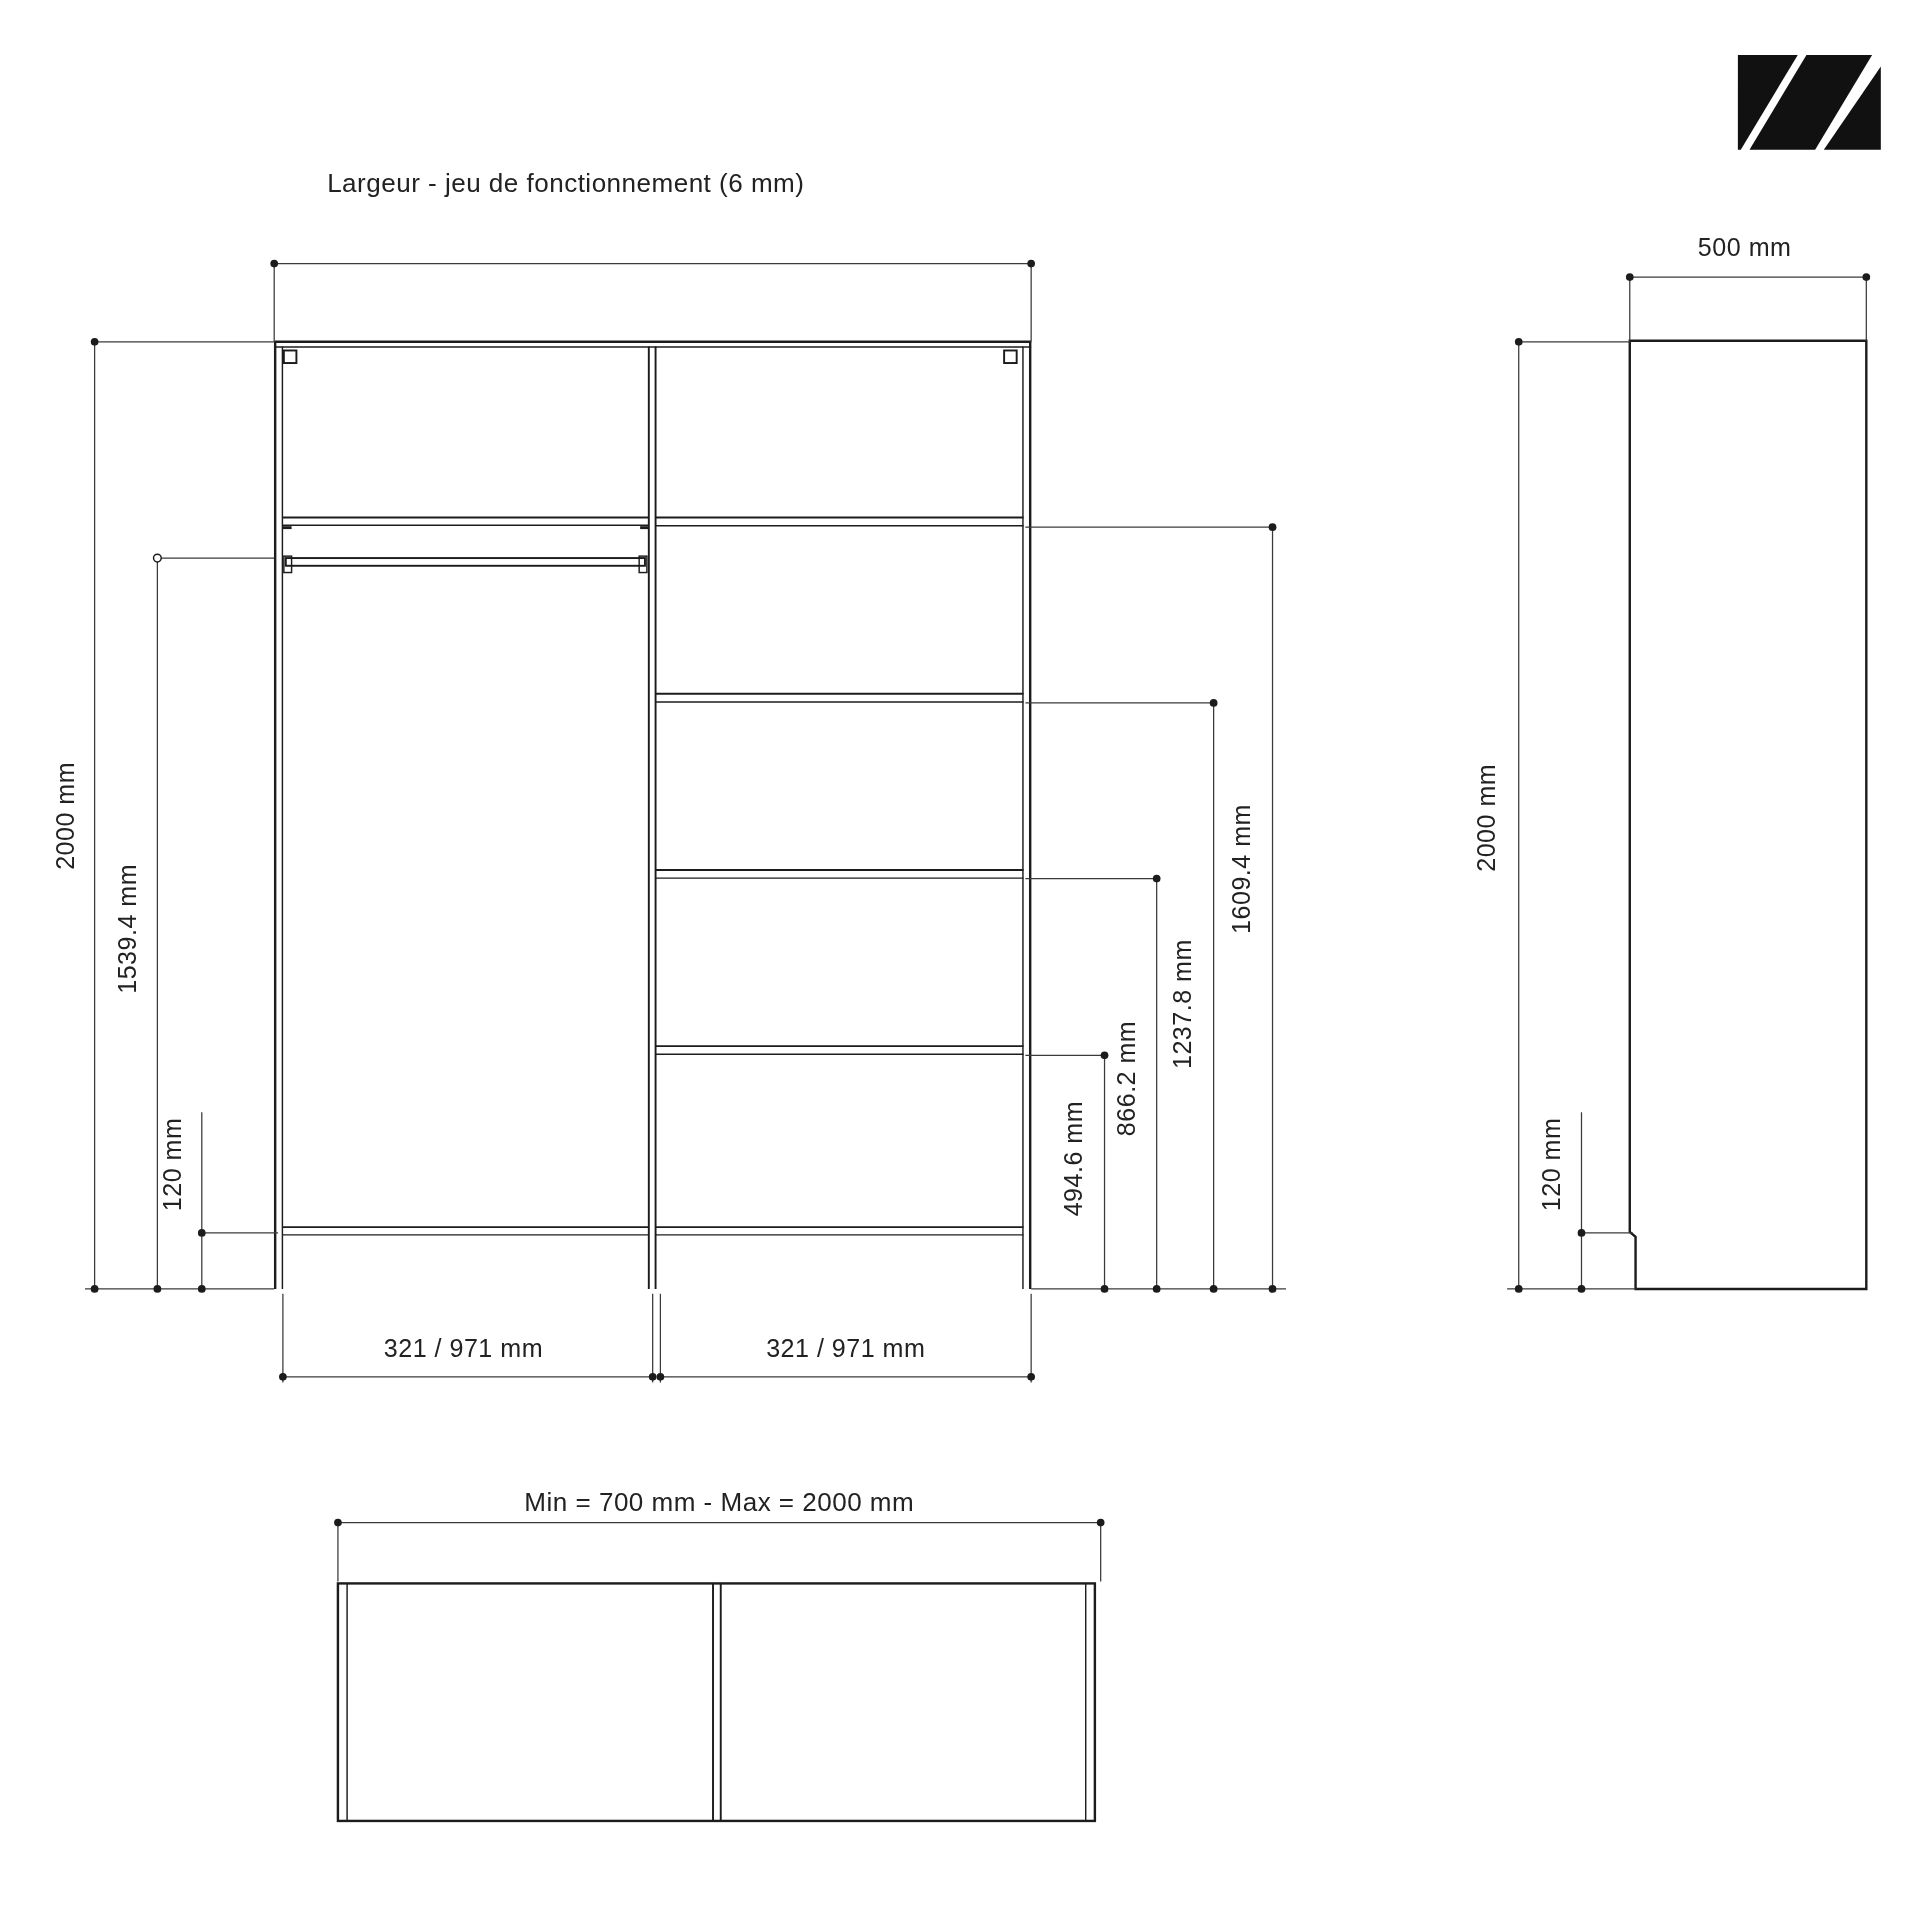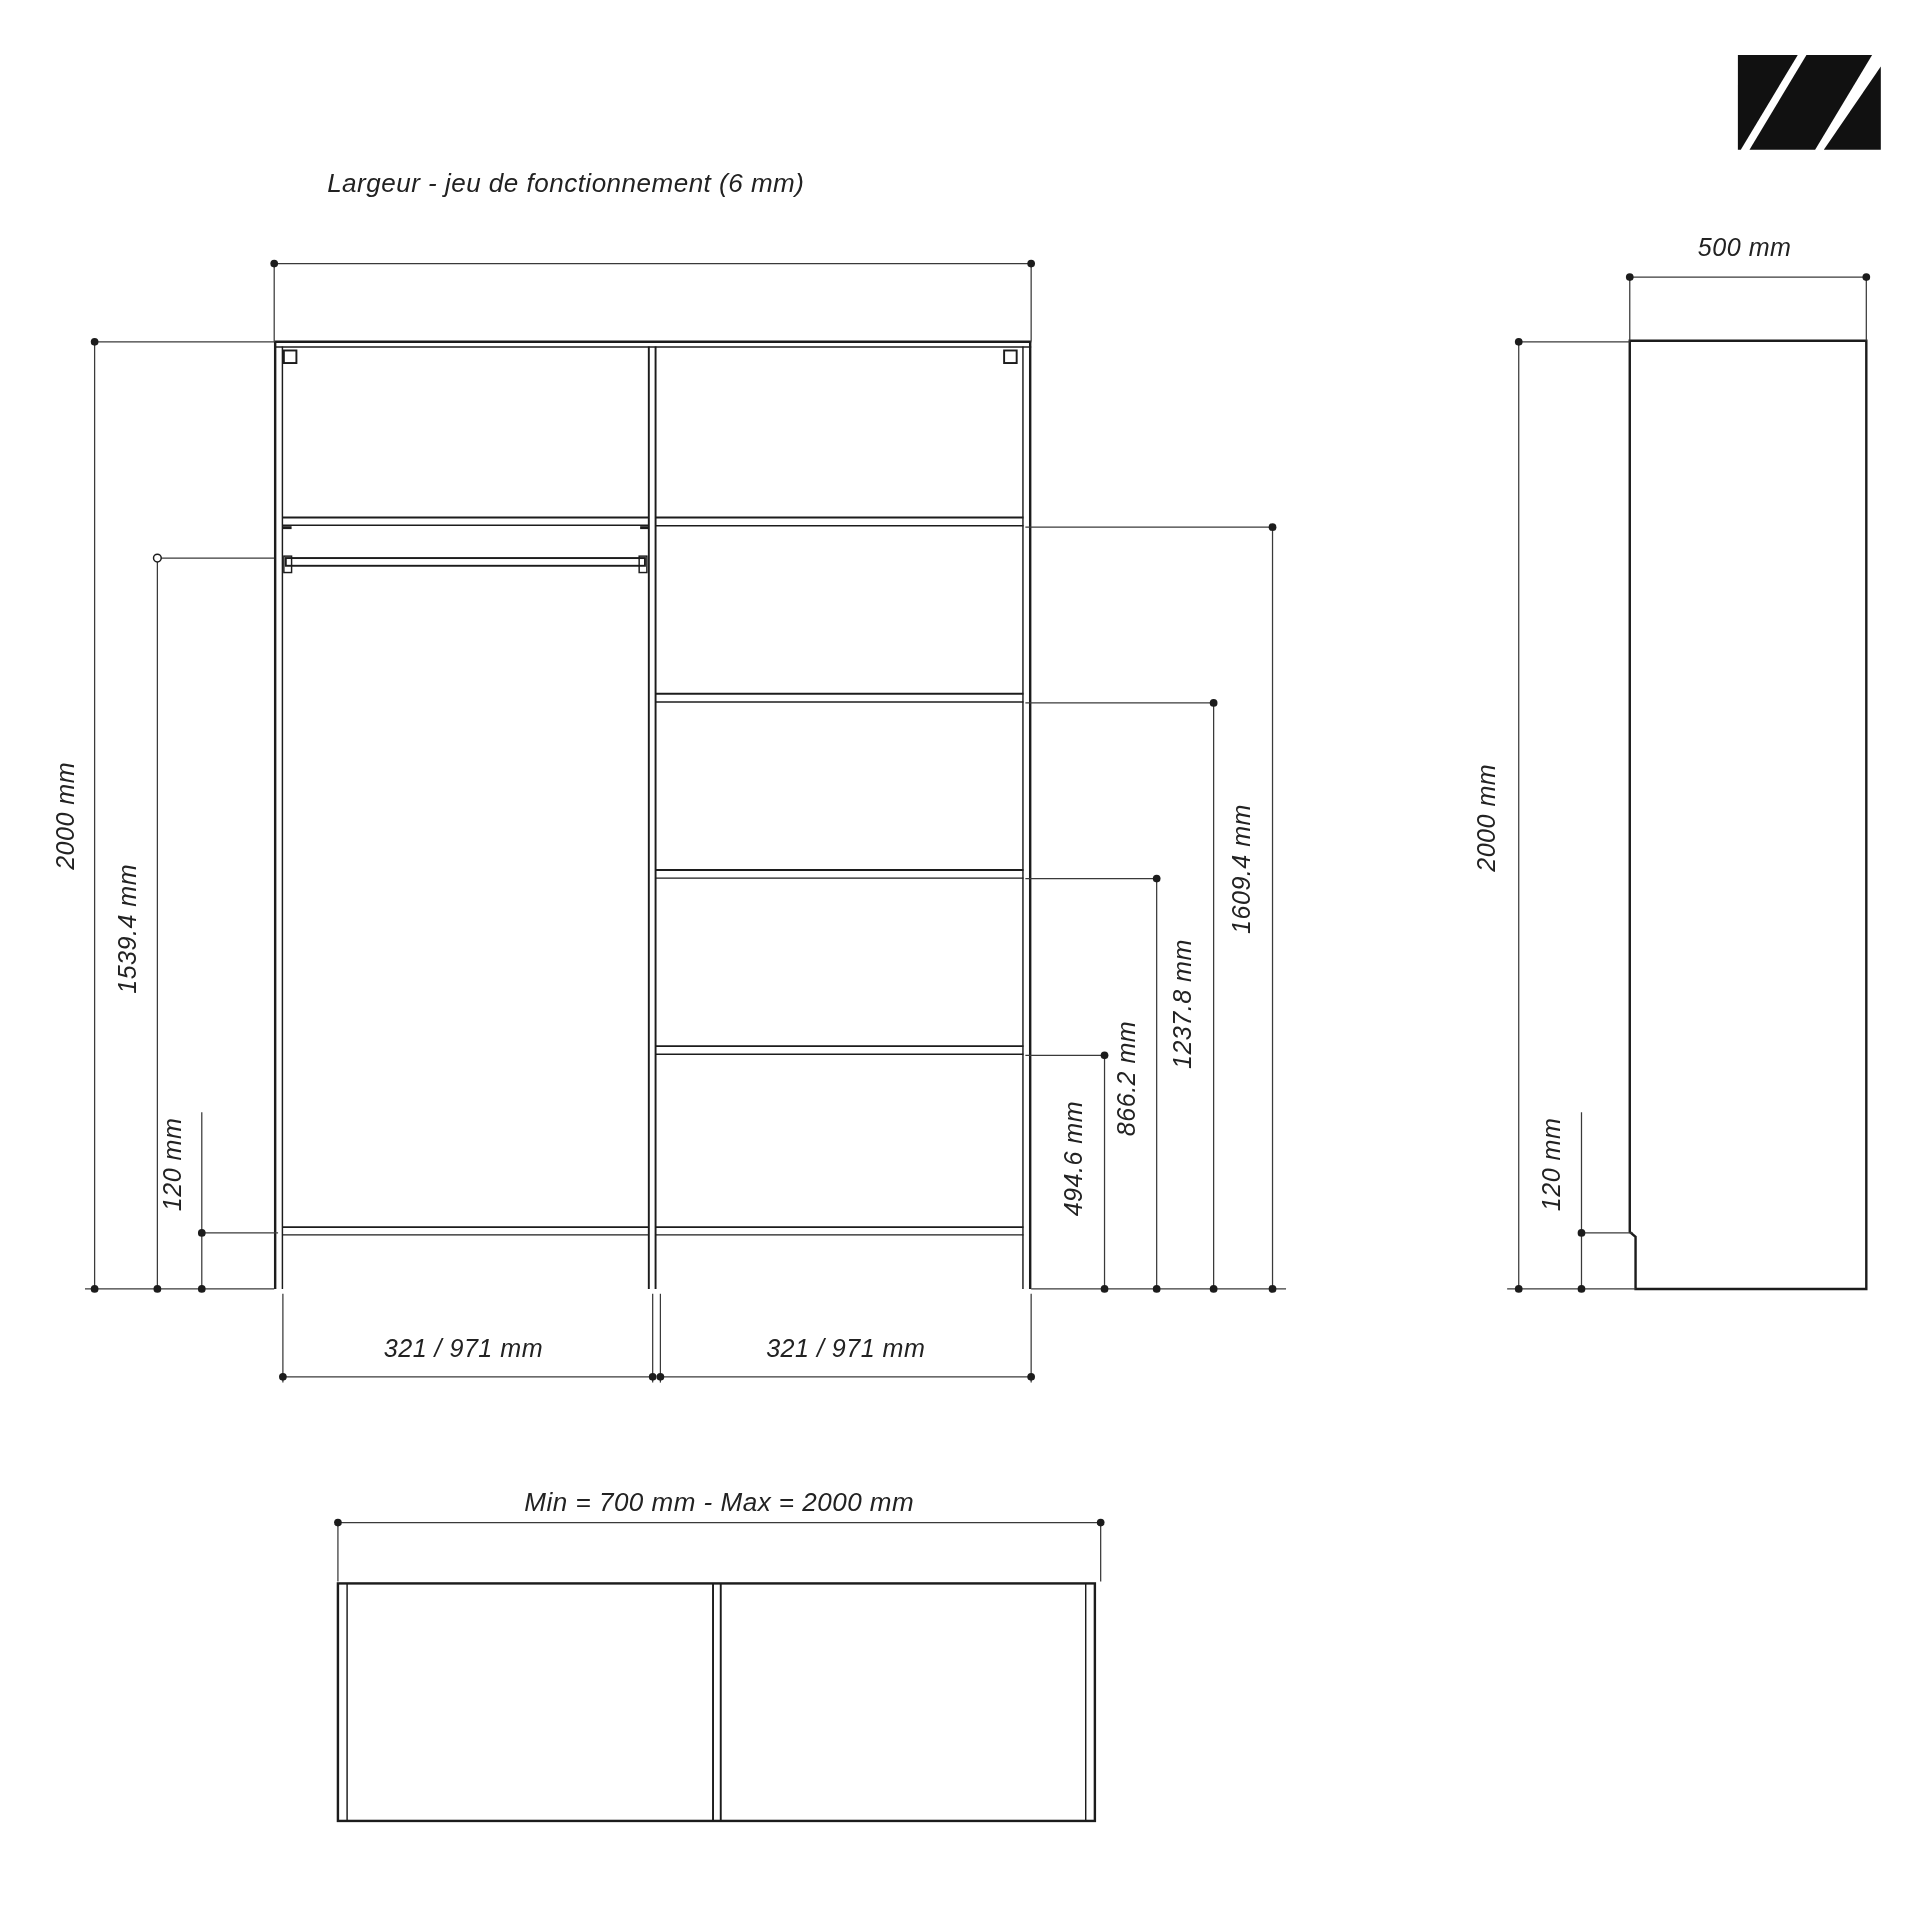--- a/index.html
+++ b/index.html
@@ -1,16 +1,16 @@
 <!DOCTYPE html>
 <html><head>
 <meta charset="utf-8">
 <style>
   html,body{margin:0;padding:0;background:#ffffff;}
-  #canvas{position:relative;width:1931px;height:1931px;background:#ffffff;overflow:hidden;font-style:italic;}
+  #canvas{position:relative;width:1931px;height:1931px;background:#ffffff;overflow:hidden;}
   svg{position:absolute;top:0;left:0;}
   text{font-family:"Liberation Sans", sans-serif;fill:#222222;letter-spacing:0.5px;}
   .dim-text{font-size:26px;}
   .title-text{font-size:27px;}
 </style>
 </head>
 <body>
 
 <div id="canvas">
 <svg width="1931" height="1931" viewBox="0 0 2000 2000">

